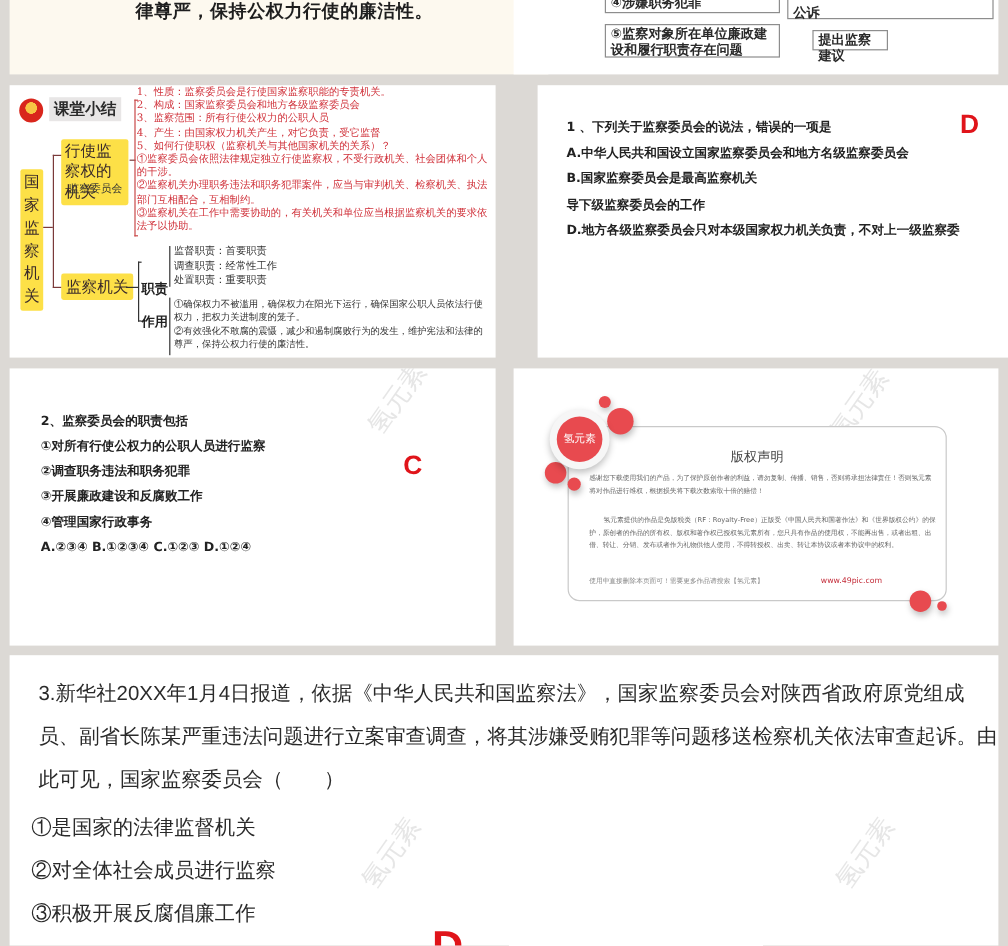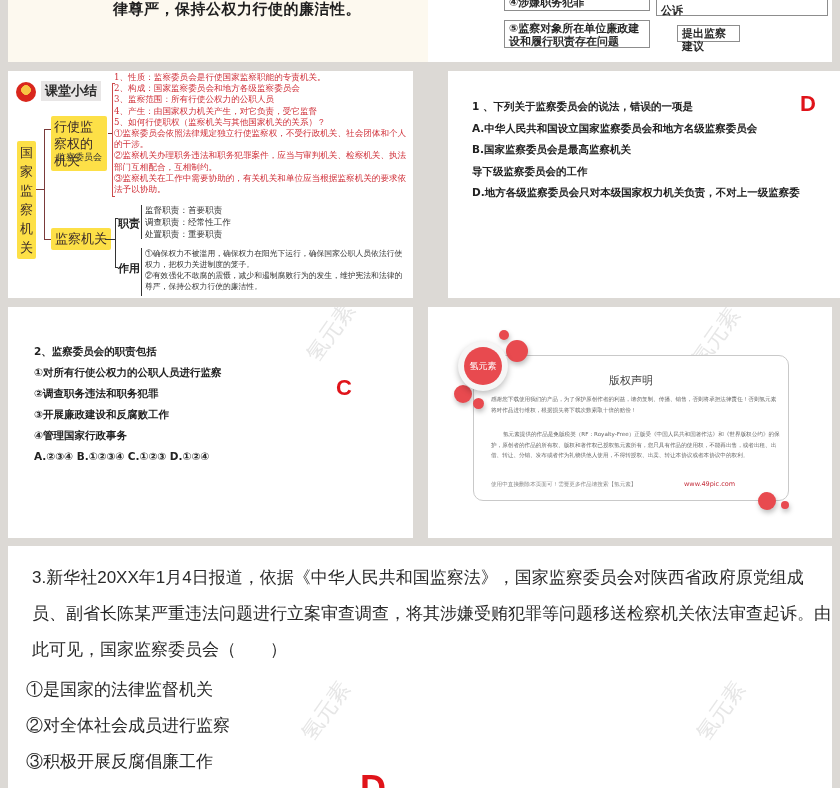--- a/index.html
+++ b/index.html
@@ -102,21 +102,21 @@
     <div>1、性质：监察委员会是行使国家监察职能的专责机关。</div>
     <div>2、构成：国家监察委员会和地方各级监察委员会</div>
     <div>3、监察范围：所有行使公权力的公职人员</div>
     <div>4、产生：由国家权力机关产生，对它负责，受它监督</div>
     <div>5、如何行使职权（监察机关与其他国家机关的关系）？</div>
     <div>①监察委员会依照法律规定独立行使监察权，不受行政机关、社会团体和个人的干涉。</div>
     <div>②监察机关办理职务违法和职务犯罪案件，应当与审判机关、检察机关、执法部门互相配合，互相制约。</div>
     <div>③监察机关在工作中需要协助的，有关机关和单位应当根据监察机关的要求依法予以协助。</div>
   </div>
 
-  <div class="duty-lbl" style="left:110px; top:145px;">职责</div>
+  <div class="duty-lbl" style="left:110px; top:162px;">职责</div>
   <div class="duty-list">
     <div>监督职责：首要职责</div>
     <div>调查职责：经常性工作</div>
     <div>处置职责：重要职责</div>
   </div>
   <div class="duty-lbl" style="left:110px; top:190px;">作用</div>
   <div class="role-list">
     <div>①确保权力不被滥用，确保权力在阳光下运行，确保国家公职人员依法行使权力，把权力关进制度的笼子。</div>
     <div>②有效强化不敢腐的震慑，减少和遏制腐败行为的发生，维护宪法和法律的尊严，保持公权力行使的廉洁性。</div>
   </div>

